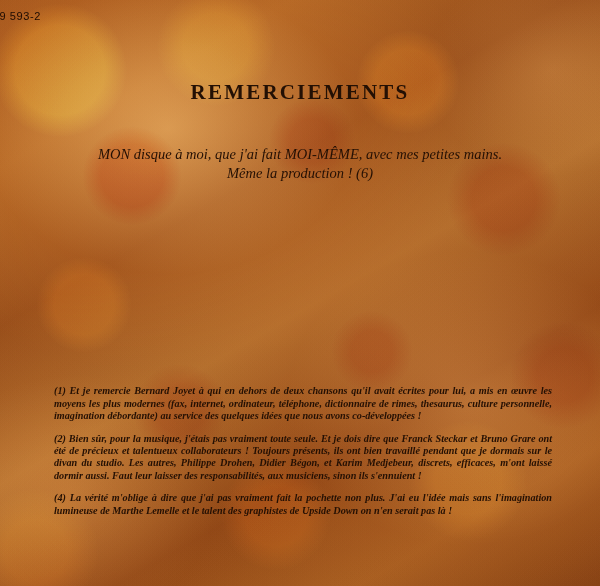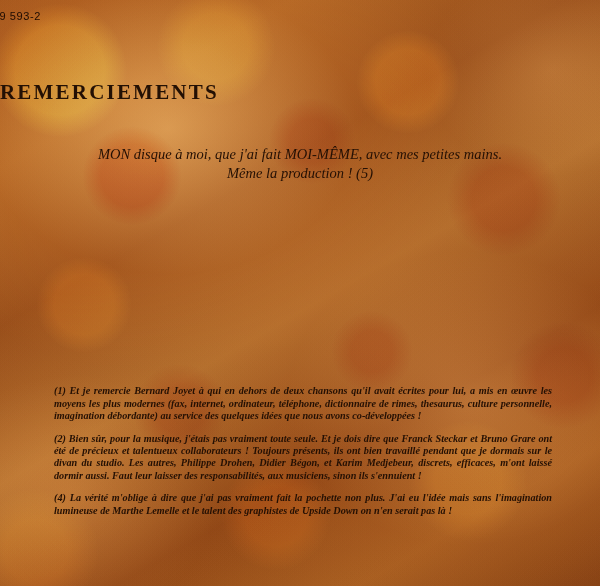--- a/index.html
+++ b/index.html
@@ -56,21 +56,21 @@
     font-size: 11px;
     letter-spacing: 0.6px;
     color: #1d0c03;
   }
 
   .title {
     position: absolute;
     top: 68px;
     left: 0;
     width: 100%;
-    text-align: left;
+    text-align: center;
     font-family: "Liberation Serif", serif;
     font-weight: bold;
     font-size: 21px;
     letter-spacing: 2.2px;
     color: #231004;
   }
 
   .intro {
     position: absolute;
     top: 108px;
@@ -113,21 +113,21 @@
 <body>
 
 <div id="page">
 
   <div class="catalog">589 593-2</div>
 
   <div class="title">REMERCIEMENTS</div>
 
   <div class="intro">
     <span class="ln">MON disque à moi, que j'ai fait MOI-MÊME, avec mes petites mains.</span>
-    <span class="ln">Même la production ! (5)</span>
+    <span class="ln">Même la production ! (6)</span>
   </div>
 
   <div class="signature">Juliette</div>
 
   <div class="notes">
     <p class="note">(1) Et je remercie Bernard Joyet à qui en dehors de deux chansons qu'il avait écrites pour lui, a mis en œuvre les moyens les plus modernes (fax, internet, ordinateur, téléphone, dictionnaire de rimes, thesaurus, culture personnelle, imagination débordante) au service des quelques idées que nous avons co-développées !</p>
     <p class="note">(2) Bien sûr, pour la musique, j'étais pas vraiment toute seule. Et je dois dire que Franck Steckar et Bruno Grare ont été de précieux et talentueux collaborateurs ! Toujours présents, ils ont bien travaillé pendant que je dormais sur le divan du studio. Les autres, Philippe Drohen, Didier Bégon, et Karim Medjebeur, discrets, efficaces, m'ont laissé dormir aussi. Faut leur laisser des responsabilités, aux musiciens, sinon ils s'ennuient !</p>
     <p class="note">(4) La vérité m'oblige à dire que j'ai pas vraiment fait la pochette non plus. J'ai eu l'idée mais sans l'imagination lumineuse de Marthe Lemelle et le talent des graphistes de Upside Down on n'en serait pas là !</p>
 
   </div>

